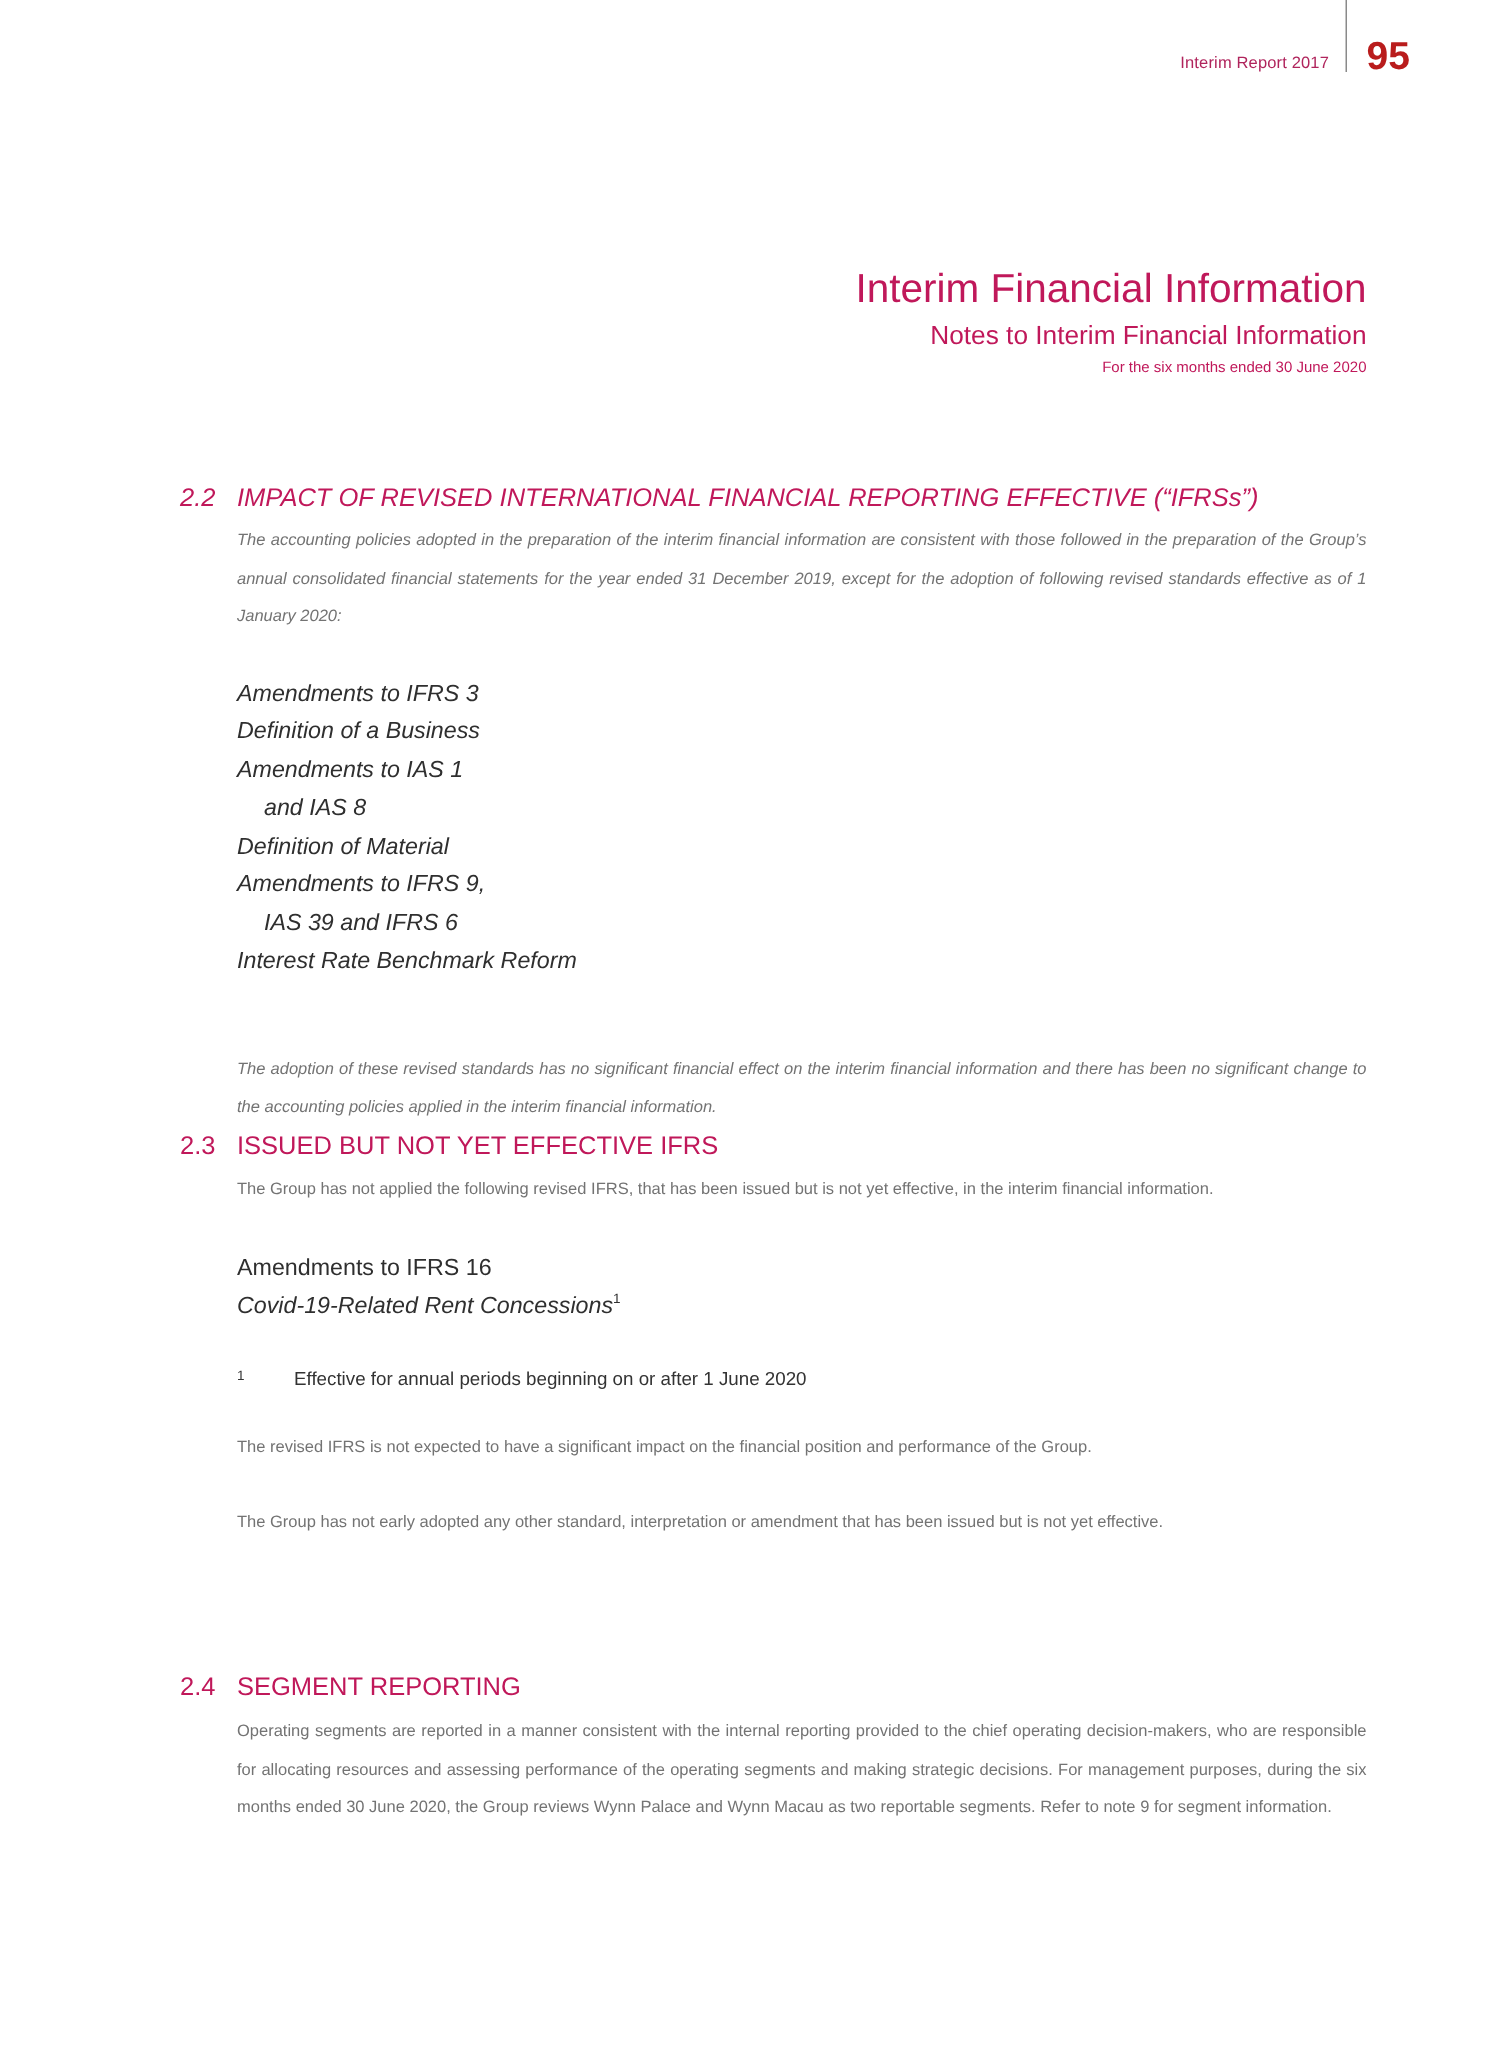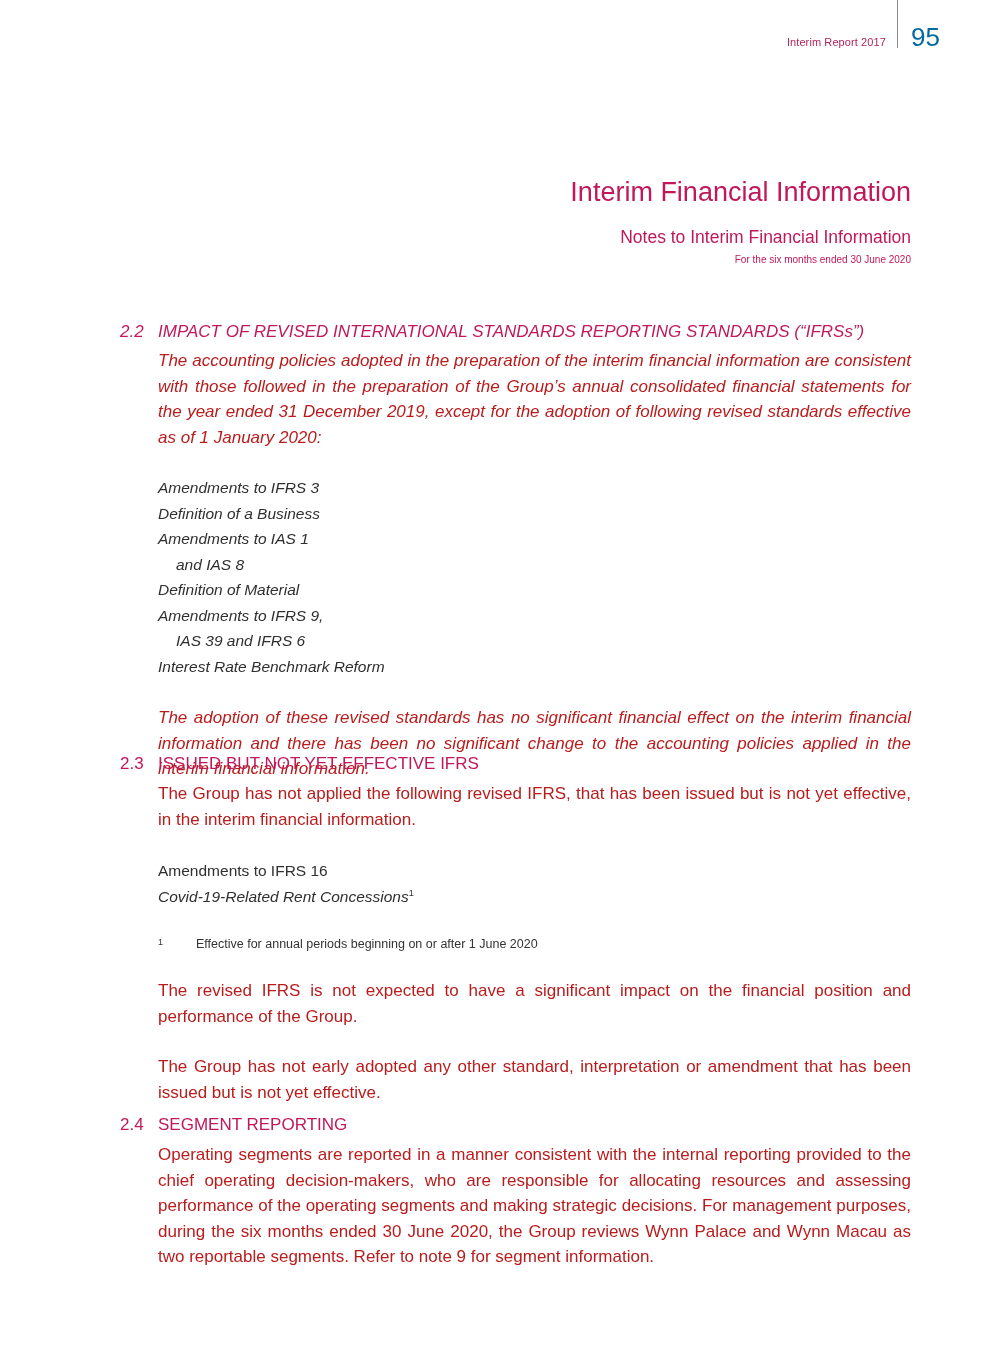--- a/index.html
+++ b/index.html
@@ -10,35 +10,35 @@
     }
     .header-run {
       position: absolute; top: 36px; right: 120px;
       font-size: 11px; color: #b0245c; letter-spacing: 0.1px;
     }
     .header-rule {
       position: absolute; left: 897px; top: 0; width: 1px; height: 48px; background: #8a8a8a;
     }
     .page-number {
       position: absolute; left: 911px; top: 22px;
-      font-size: 26px; color: #0369a1; font-weight: normal; line-height: 30px;
+      font-size: 26px; color: #b91c1c; font-weight: bold; line-height: 30px;
     }
     .title-block { position: absolute; right: 95px; top: 175px; text-align: right; }
     .title-main { font-size: 27px; color: #c0185a; line-height: 34px; }
-    .title-sub { font-size: 17.5px; color: #c0185a; line-height: 24px; margin-top: 16px; }
+    .title-sub { font-size: 17.5px; color: #c0185a; line-height: 24px; margin-top: 2px; }
     .title-period { font-size: 10px; color: #c0185a; line-height: 18px; margin-top: 2px; }
 
     .section { position: absolute; left: 120px; width: 791px; }
     .sec-head {
       display: flex; font-size: 17px; color: #c0185a; line-height: 25px; letter-spacing: 0px;
     }
     .sec-num { width: 38px; flex: none; }
     .sec-title { flex: 1; }
     .body-text {
-      margin-left: 38px; font-size: 17px; line-height: 25.5px; color: #b91c1c;
+      margin-left: 38px; font-size: 11px; line-height: 25.5px; color: #737373;
       text-align: justify;
     }
     .para { margin: 0; }
     .gap { height: 25px; }
 
     .std-table { margin-left: 38px; font-size: 15.5px; line-height: 25.5px; color: #2f2f2f; }
     .std-row { display: flex; flex-direction: column; }
     .std-left { width: 220px; flex: none; }
     .std-left .cont { padding-left: 18px; display: block; }
     .std-right { flex: 1; }
@@ -59,21 +59,21 @@
 
 <div class="title-block">
   <div class="title-main">Interim Financial Information</div>
   <div class="title-sub">Notes to Interim Financial Information</div>
   <div class="title-period">For the six months ended 30 June 2020</div>
 </div>
 
 <div class="section" style="top:319px;font-style:italic;">
   <div class="sec-head">
     <span class="sec-num">2.2</span>
-    <span class="sec-title">IMPACT OF REVISED INTERNATIONAL STANDARDS REPORTING STANDARDS (“IFRSs”)</span>
+    <span class="sec-title">IMPACT OF REVISED INTERNATIONAL FINANCIAL REPORTING EFFECTIVE (“IFRSs”)</span>
   </div>
   <div class="body-text" style="margin-top:4px;">
     <p class="para">The accounting policies adopted in the preparation of the interim financial information are consistent with those followed in the preparation of the Group’s annual consolidated financial statements for the year ended 31 December 2019, except for the adoption of following revised standards effective as of 1 January 2020:</p>
     <div class="gap"></div>
   </div>
   <div class="std-table" style="margin-top:0px;">
     <div class="std-row">
       <div class="std-left">
         <span>Amendments to IFRS 3</span>
       </div>
@@ -87,21 +87,21 @@
       <div class="std-right">Definition of Material</div>
     </div>
     <div class="std-row">
       <div class="std-left">
         <span>Amendments to IFRS 9,</span>
         <span class="cont">IAS 39 and IFRS 6</span>
       </div>
       <div class="std-right">Interest Rate Benchmark Reform</div>
     </div>
   </div>
-  <div class="body-text" style="margin-top:26px;">
+  <div class="body-text" style="margin-top:47px;">
     <p class="para">The adoption of these revised standards has no significant financial effect on the interim financial information and there has been no significant change to the accounting policies applied in the interim financial information.</p>
   </div>
 </div>
 
 <div class="section" style="top:751px;">
   <div class="sec-head">
     <span class="sec-num">2.3</span>
     <span class="sec-title">ISSUED BUT NOT YET EFFECTIVE IFRS</span>
   </div>
   <div class="body-text" style="margin-top:5px;">

